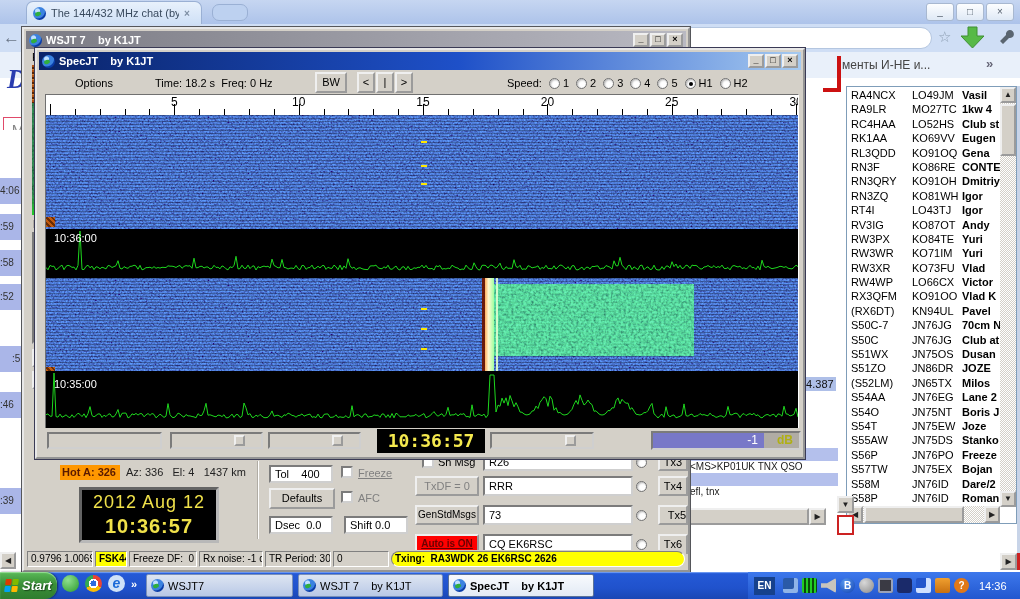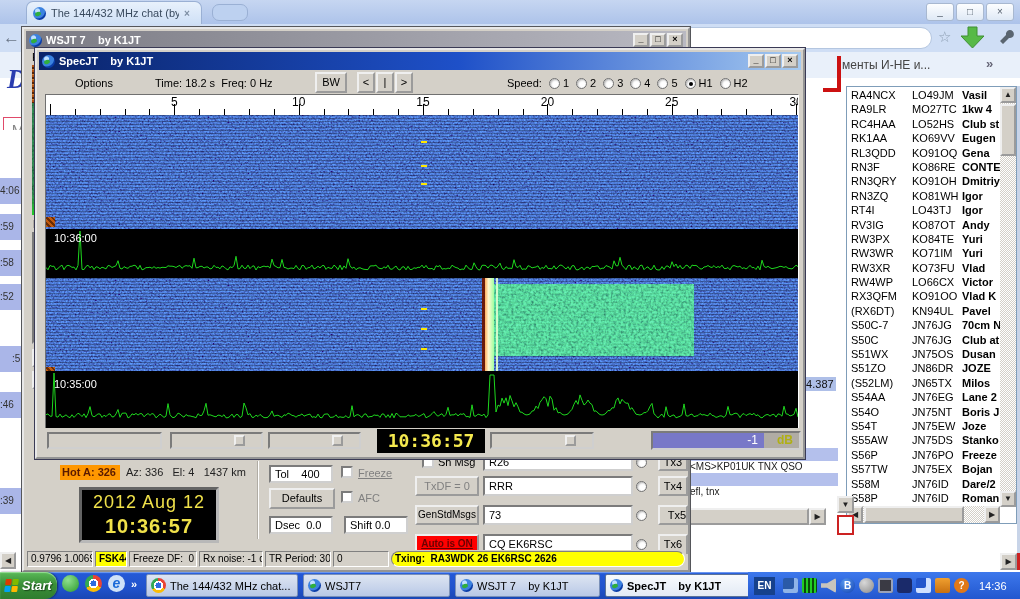--- a/index.html
+++ b/index.html
@@ -619,24 +619,20 @@
         </span>
       <span class="label">Start</span>
     </div>
     <div id="quick-launch">
       <span class="ql ql-ut"></span>
       <span class="chrome-ball" style="width:17px;height:17px;"></span>
       <span class="ql ql-ie">e</span>
       <span id="ql-more">»</span>
     </div>
     <div id="task-buttons">
-        <div class="tbutton" style="width: 152px;">
-          <span class="chrome-ball"></span>
-          <span class="tlabel">The 144/432 MHz chat...</span>
-        </div>
         <div class="tbutton" style="width: 147px;">
           <span class="globe"></span>
           <span class="tlabel">WSJT7</span>
         </div>
         <div class="tbutton" style="width: 145px;">
           <span class="globe"></span>
           <span class="tlabel">WSJT 7    by K1JT</span>
         </div>
         <div class="tbutton active" style="width: 146px;">
           <span class="globe"></span>

